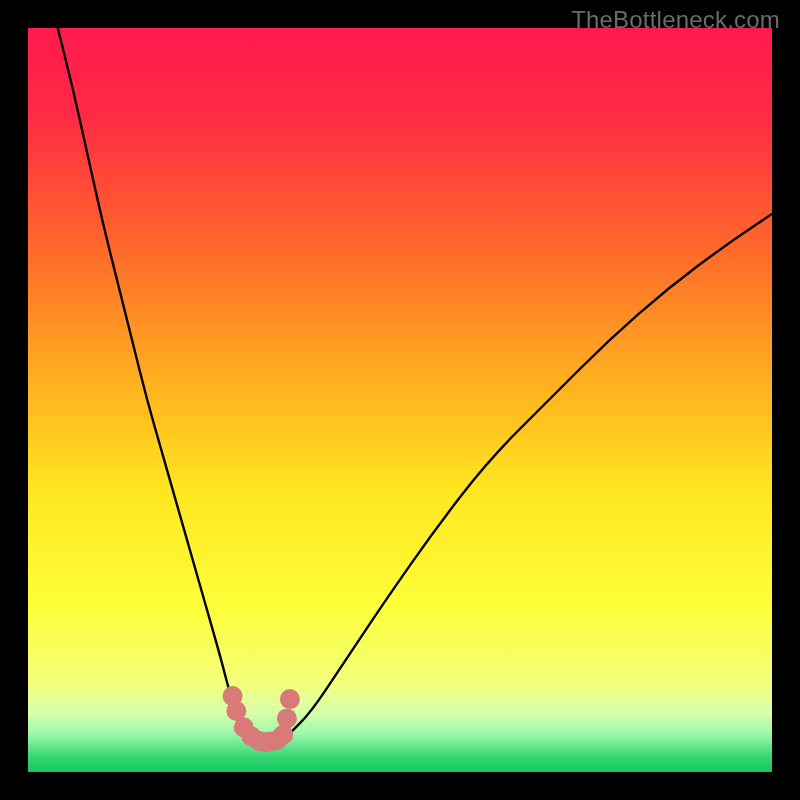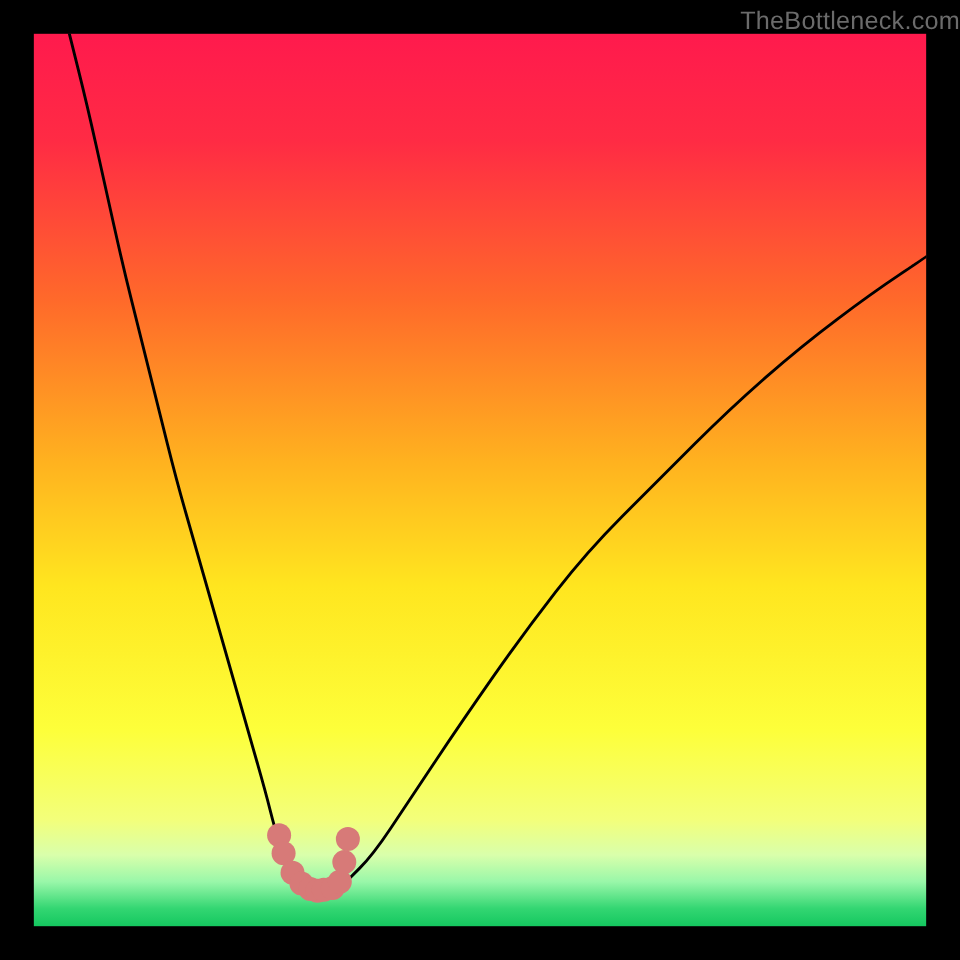--- a/index.html
+++ b/index.html
@@ -13,23 +13,23 @@
   }
   .stage {
     position: relative;
     width: 800px;
     height: 800px;
     background: #000;
   }
   .watermark {
     position: absolute;
     top: 6px;
-    right: 0;
+    right: 20px;
     color: #6b6b6b;
-    font-size: 21px;
+    font-size: 24px;
     font-weight: 500;
     letter-spacing: 0.2px;
     user-select: none;
     text-align: right;
   }
   .plot-frame {
     position: absolute;
     left: 28px;
     top: 28px;
     width: 744px;

